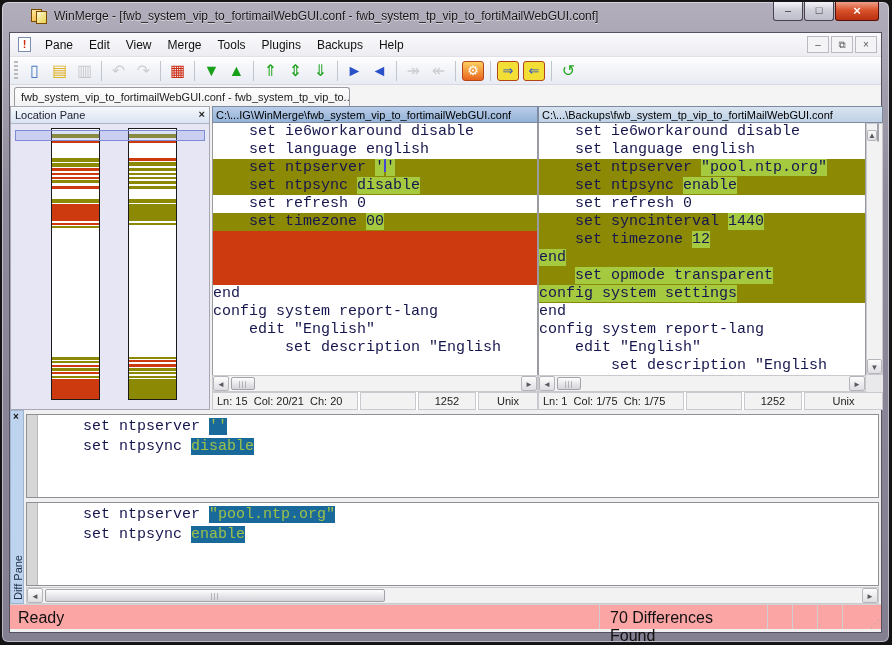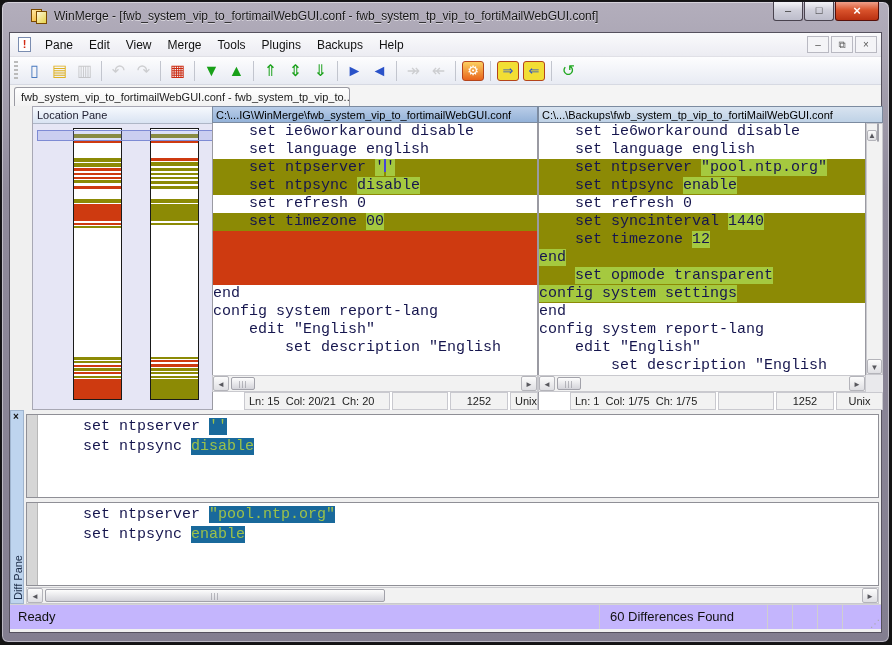--- a/index.html
+++ b/index.html
@@ -54,21 +54,21 @@
   
   .tabbar { position:absolute; left:0; right:0; top:52px; height:21px; background:#F4F4F4; }
   .tab { position:absolute; left:4px; top:2px; width:336px; height:19px;
          background:linear-gradient(#FFFFFF,#F2F2F2); border:1px solid #9A9AA2;
          border-bottom:none; border-radius:3px 3px 0 0; font-size:11px; color:#222;
          padding:3px 6px 0 6px; white-space:nowrap; overflow:hidden; }
   
   .main { position:absolute; left:0; right:0; top:73px; height:304px; }
   
   .locpane { position:absolute; left:0; top:0; width:200px; height:304px;
-             border:1px solid #A8A8B4; background:#E6E6F5;margin-left:22px; }
+             border:1px solid #A8A8B4; background:#E6E6F5; }
   .lochdr { position:absolute; left:0; right:0; top:0; height:17px;
             background:linear-gradient(#F6F9FD,#D9E3F2); border-bottom:1px solid #AEB6C6;
             font-size:11px; color:#223; padding:2px 4px; }
   .lochdr .closex { position:absolute; right:4px; top:1px; font-size:11px; font-weight:bold; color:#222; }
   .locbody { position:absolute; left:0; right:0; top:17px; bottom:0; }
   .locbar { position:absolute; top:4px; height:272px; width:49px; background:#fff;
             border:1px solid #1A1A1A; overflow:hidden; }
   .locbar.l { left:40px; } .locbar.r { left:117px; }
   .stripe { position:absolute; left:0; right:0; }
   .viewband { position:absolute; left:4px; right:4px; top:6px; height:11px;
@@ -108,41 +108,41 @@
   .vscroll .sarrow { width:15px; }
   .vscroll .vthumb { width:13px; height:26px; margin:2px auto 0;
             background:linear-gradient(90deg,#FDFDFD,#D4D4DA); border:1px solid #A2A2AA; border-radius:2px; }
   .vscroll .down { position:absolute; bottom:0; left:0; }
   .corner { position:absolute; right:0; top:269px; width:17px; height:17px; background:#E9E9EC; }
   
   .stustrip { position:absolute; top:286px; height:18px; display:flex; font-size:11px; color:#222; }
   .stustrip.l { left:202px; width:326px; } .stustrip.r { left:528px; width:345px; }
   .scell { border:1px solid #C9C9CF; background:#F2F2F2; margin-right:2px; padding:2px 4px;
            white-space:pre; overflow:hidden; }
-  .scell.pos { width:146px;margin-left:32px; } .scell.blank { width:56px; }
+  .scell.pos { width:146px; } .scell.blank { width:56px; }
   .scell.enc { width:58px; text-align:center; } .scell.eol { flex:1; margin-right:0; text-align:center; }
   
   .diffpane { position:absolute; left:0; right:0; top:377px; height:194px; background:#F0F0F0; }
   .dstrip { position:absolute; left:0; top:0; bottom:0; width:14px; background:#BED4EE;
             border:1px solid #9FB4CE; }
   .dstrip .closex { position:absolute; top:0; left:2px; font-size:10px; font-weight:bold; color:#111; }
   .dstrip .vlabel { position:absolute; bottom:3px; left:1px; font-size:11px; color:#1C2C48;
                     writing-mode:vertical-rl; transform:rotate(180deg); }
   .dsection { position:absolute; left:16px; right:2px; height:84px; background:#fff;
               border:1px solid #8F8F96; }
   .dsection .gutter { position:absolute; left:0; top:0; bottom:0; width:11px; background:#D6D6D6;
                       border-right:1px solid #B8B8B8; }
   .dsection .dtext { position:absolute; left:12px; right:0; top:2px; bottom:0; overflow:hidden;
               font-family:"Liberation Mono", monospace; font-size:15px; color:#16164E; padding-left:8px; }
   .drow { height:20px; line-height:20px; white-space:pre; }
   .seg-s { background:var(--sel-blue); color:var(--sel-text); }
   .dhscroll { position:absolute; left:16px; right:2px; top:177px; }
   
-  .statusbar { position:absolute; left:0; right:0; top:571px; height:25px; background:#c4b5fd;
-               border-top:1px solid #D4D4D4; display:flex; align-items:stretch; font-size:13px; color:#111; }
+  .statusbar { position:absolute; left:0; right:0; top:571px; height:25px; background:#fca5a5;
+               border-top:1px solid #D4D4D4; display:flex; align-items:stretch; font-size:16px; color:#111; }
   .sbmsg { flex:1; padding:4px 0 0 8px; }
   .sbcell { border-left:1px solid #CFCFCF; padding:4px 10px 0 10px; }
   .sbcell.diffs { width:168px; }
   .sbcell.mini { width:25px; padding:0; }
   .grip { width:14px; position:relative; }
   .grip::after { content:"⋰"; position:absolute; right:1px; bottom:0; font-size:10px; color:#AAA; }
 </style>
 </head>
 <body>
 
@@ -396,21 +396,21 @@
       </div>
       <div class="hscroll dhscroll">
         <span class="sarrow">◄</span>
         <span class="sthumb" style="width:340px">|||</span>
         <span class="sarrow endr">►</span>
       </div>
     </div>
 
     <div class="statusbar">
       <span class="sbmsg">Ready</span>
-      <span class="sbcell diffs">60 Differences Found</span>
+      <span class="sbcell diffs">70 Differences Found</span>
       <span class="sbcell mini"></span>
       <span class="sbcell mini"></span>
       <span class="sbcell mini"></span>
       <span class="sbcell mini"></span>
       <span class="grip"></span>
     </div>
 
   </div>
 </div>
 

